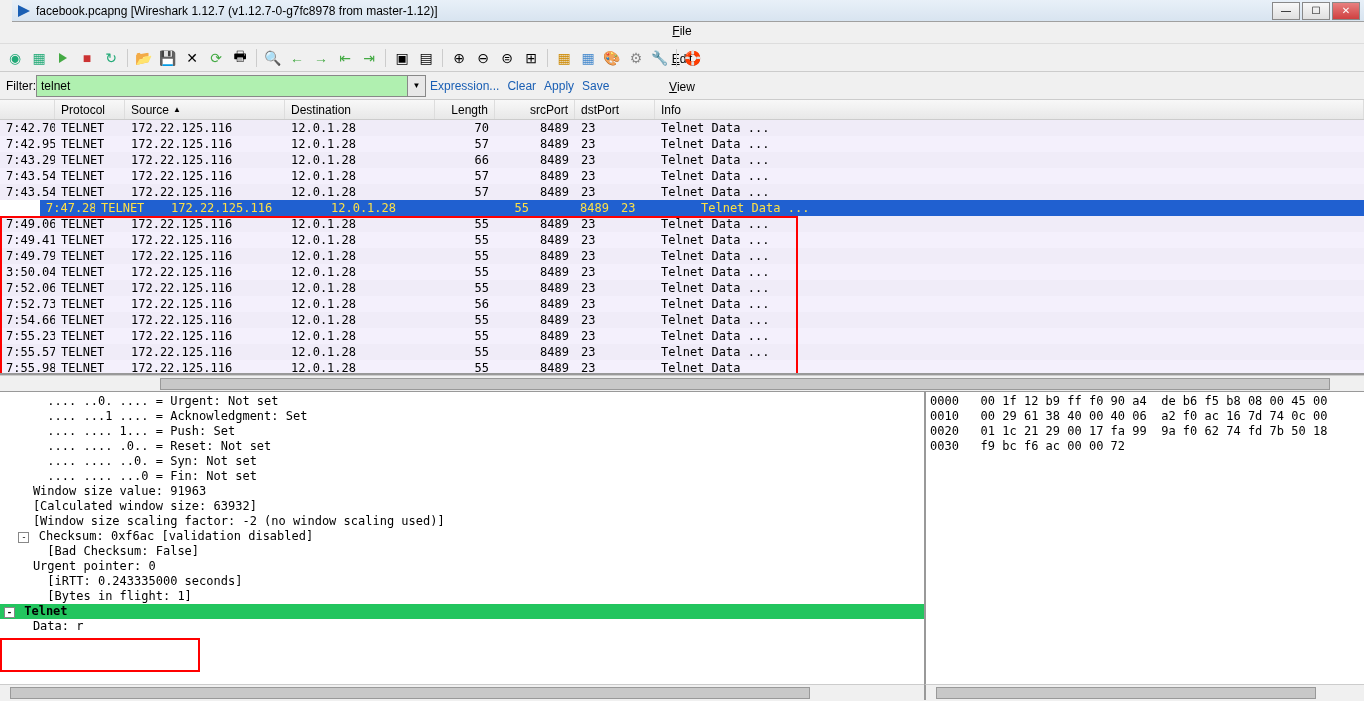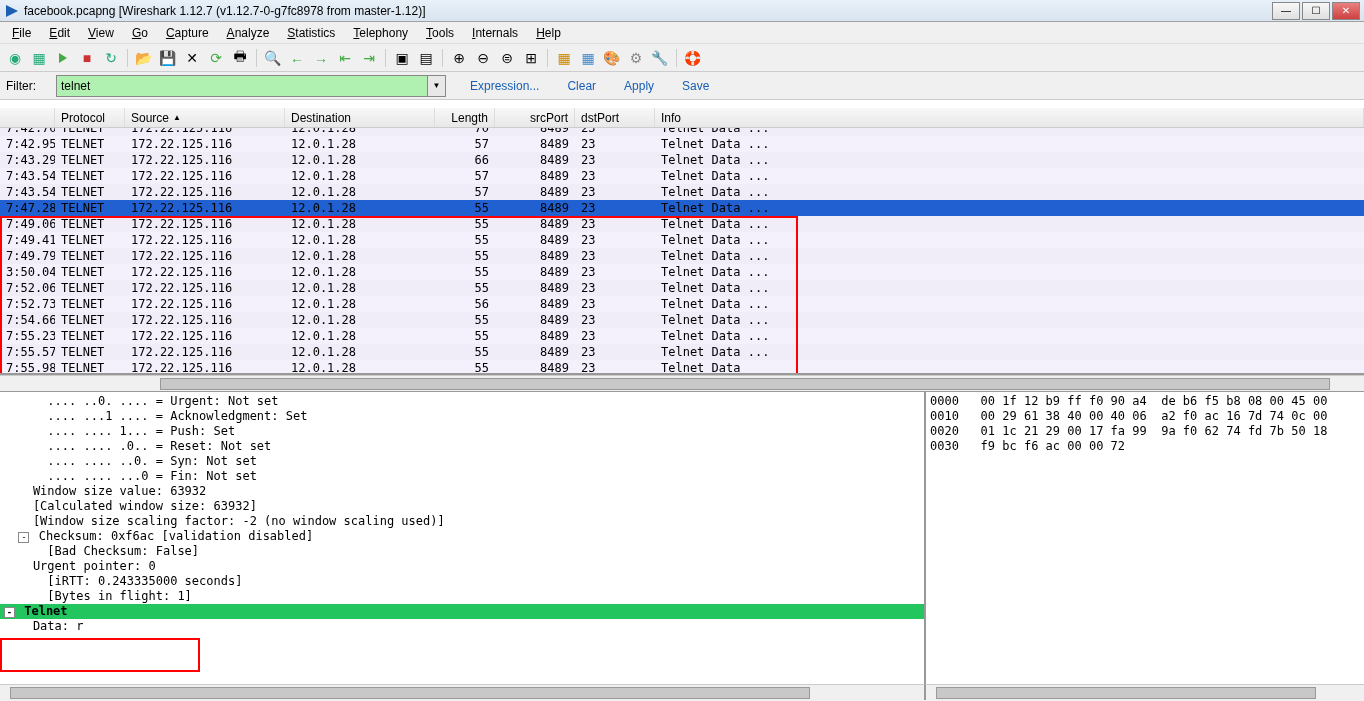--- a/index.html
+++ b/index.html
@@ -1,53 +1,53 @@
 <!DOCTYPE html>
 <html><head>
 <meta charset="utf-8">
 <style>
 * { margin: 0; padding: 0; box-sizing: border-box; }
 body { font-family: "Segoe UI", Tahoma, sans-serif; font-size: 12px; background: #f0f0f0; overflow: hidden; }
 
-.titlebar { background: linear-gradient(to bottom, #e8f0f8, #d8e4f0); height: 22px; display: flex; align-items: center; padding: 0 4px; border-bottom: 1px solid #a0a0a0; }
+.titlebar { background: linear-gradient(to bottom, #e8f0f8, #d8e4f0); height: 22px; display: flex; align-items: center; padding: 0 4px; border-bottom: 1px solid #a0a0a0; margin-left: 12px; }
 .titlebar-icon { width: 16px; height: 16px; margin-right: 4px; color: #1a5fb4; }
 .titlebar-text { flex: 1; font-size: 12px; color: #000; }
 .win-controls { display: flex; gap: 2px; }
 .win-btn { width: 28px; height: 18px; border: none; background: linear-gradient(to bottom, #f8f8f8, #e0e0e0); border: 1px solid #888; font-size: 10px; display: flex; align-items: center; justify-content: center; cursor: pointer; }
 .win-btn.close { background: linear-gradient(to bottom, #e88080, #d04040); color: #fff; }
 
-.menubar { background: #f0f0f0; height: 22px; display: flex; align-items: center; padding: 0 4px; gap: 2px; border-bottom: 1px solid #ddd; }
+.menubar { background: #f0f0f0; height: 22px; display: flex; align-items: center; padding: 0 4px; gap: 10px; border-bottom: 1px solid #ddd; flex-direction: column; }
 .menu-item { padding: 2px 8px; cursor: pointer; }
 .menu-u { text-decoration: underline; }
 
 .toolbar { background: #f0f0f0; height: 28px; display: flex; align-items: center; padding: 2px 4px; gap: 2px; border-bottom: 1px solid #ccc; }
 .tb-btn { width: 22px; height: 22px; border: 1px solid transparent; background: transparent; display: flex; align-items: center; justify-content: center; cursor: pointer; font-size: 14px; }
 .tb-sep { width: 1px; height: 18px; background: #ccc; margin: 0 3px; }
 
-.filter-bar { background: #f0f0f0; height: 28px; display: flex; align-items: center; padding: 2px 6px; gap: 20px; border-bottom: 1px solid #ccc; }
+.filter-bar { background: #f0f0f0; height: 28px; display: flex; align-items: center; padding: 2px 6px; gap: 0; border-bottom: 1px solid #ccc; }
 .filter-label { font-size: 12px; }
 .filter-input-wrap { flex: 0 0 390px; display: flex; border: 1px solid #888; }
 .filter-input { flex: 1; background: #b0f0b0; border: none; padding: 2px 4px; font-size: 12px; height: 20px; outline: none; }
 .filter-dd { width: 18px; background: #e8e8e8; border-left: 1px solid #888; display: flex; align-items: center; justify-content: center; cursor: pointer; font-size: 8px; }
 .filter-link { color: #1a5fb4; cursor: pointer; padding: 0 4px; }
 
 .packet-list { height: 275px; overflow: auto; background: #fff; border-bottom: 2px solid #999; position: relative; }
-.packet-header { display: flex; background: linear-gradient(to bottom, #f8f8f8, #e8e8e8); border-bottom: 1px solid #ccc; height: 20px; position: sticky; top: 8px; }
+.packet-header { display: flex; background: linear-gradient(to bottom, #f8f8f8, #e8e8e8); border-bottom: 1px solid #ccc; height: 20px; position: sticky; top: 0; }
 .ph-cell { padding: 2px 6px; border-right: 1px solid #ddd; font-size: 12px; color: #000; display: flex; align-items: center; }
 .col-time { width: 55px; text-align: right; justify-content: flex-end; }
 .col-proto { width: 70px; }
 .col-src { width: 160px; }
 .col-dst { width: 150px; }
 .col-len { width: 60px; text-align: right; justify-content: flex-end; }
 .col-sport { width: 80px; text-align: right; justify-content: flex-end; }
 .col-dport { width: 80px; }
 .col-info { flex: 1; }
 .packet-row { display: flex; height: 16px; font-family: "Consolas", monospace; font-size: 12px; background: #f0ecf8; align-items: center; }
 .packet-row:nth-child(even) { background: #f4f0fc; }
-.packet-row.selected { background: #2060d0 !important; color: #000000; }
+.packet-row.selected { background: #2060d0 !important; color: #fde047; margin-left: 40px; }
 .pr-cell { padding: 0 6px; overflow: hidden; white-space: nowrap; }
 .red-box-list { position: absolute; border: 2px solid red; pointer-events: none; left: 0; top: 116px; width: 798px; height: 180px; }
 
 .details-pane { height: 293px; display: flex; border-top: 1px solid #999; }
 .tree-pane { flex: 1; overflow: auto; background: #fff; font-family: "Consolas", monospace; font-size: 12px; padding: 2px 0; position: relative; }
 .tree-line { white-space: pre; padding: 0 4px; line-height: 15px; }
 .tree-exp { display: inline-block; width: 11px; height: 11px; border: 1px solid #888; text-align: center; line-height: 9px; font-size: 9px; margin-right: 2px; background: #fff; cursor: pointer; }
 .tree-hl { background: #22c55e; font-weight: bold; }
 .red-box-tree { position: absolute; border: 2px solid red; pointer-events: none; left: 0; bottom: 12px; width: 200px; height: 34px; }
 
@@ -325,21 +325,21 @@
   </div>
 
 <div class="details-pane">
   <div class="tree-pane" id="tree-pane">
     <div class="tree-line">      .... ..0. .... = Urgent: Not set</div>
       <div class="tree-line">      .... ...1 .... = Acknowledgment: Set</div>
       <div class="tree-line">      .... .... 1... = Push: Set</div>
       <div class="tree-line">      .... .... .0.. = Reset: Not set</div>
       <div class="tree-line">      .... .... ..0. = Syn: Not set</div>
       <div class="tree-line">      .... .... ...0 = Fin: Not set</div>
-      <div class="tree-line">    Window size value: 63932</div>
+      <div class="tree-line">    Window size value: 91963</div>
       <div class="tree-line">    [Calculated window size: 63932]</div>
       <div class="tree-line">    [Window size scaling factor: -2 (no window scaling used)]</div>
       <div class="tree-line">  <span class="tree-exp">-</span> Checksum: 0xf6ac [validation disabled]</div>
       <div class="tree-line">      [Bad Checksum: False]</div>
       <div class="tree-line">    Urgent pointer: 0</div>
       <div class="tree-line">      [iRTT: 0.243335000 seconds]</div>
       <div class="tree-line">      [Bytes in flight: 1]</div>
       <div class="tree-line tree-hl"><span class="tree-exp">-</span> Telnet</div>
       <div class="tree-line">    Data: r</div>
       <div class="red-box-tree"></div>

